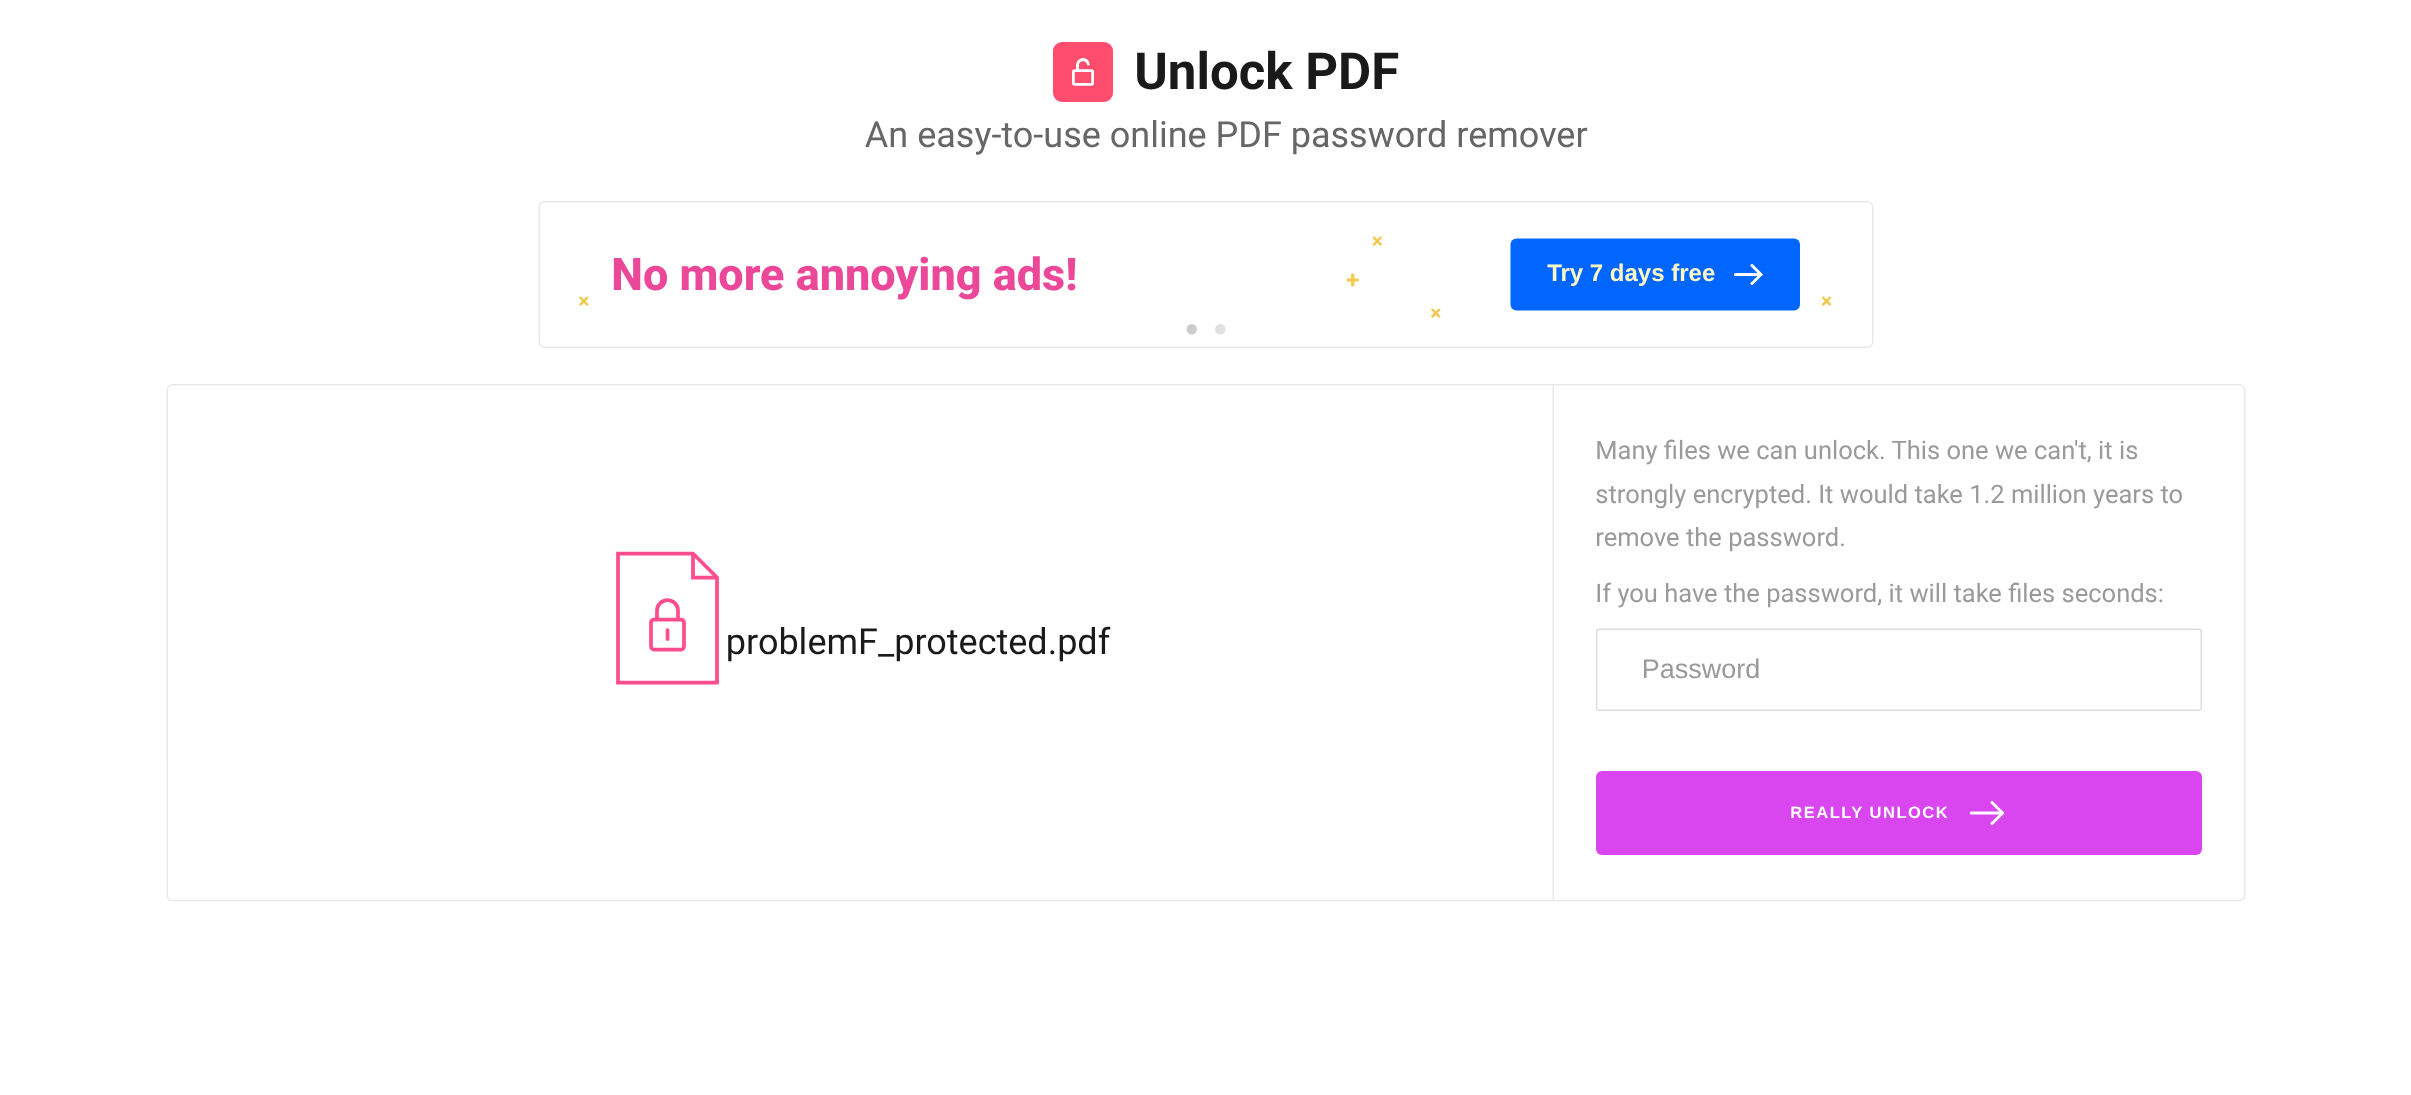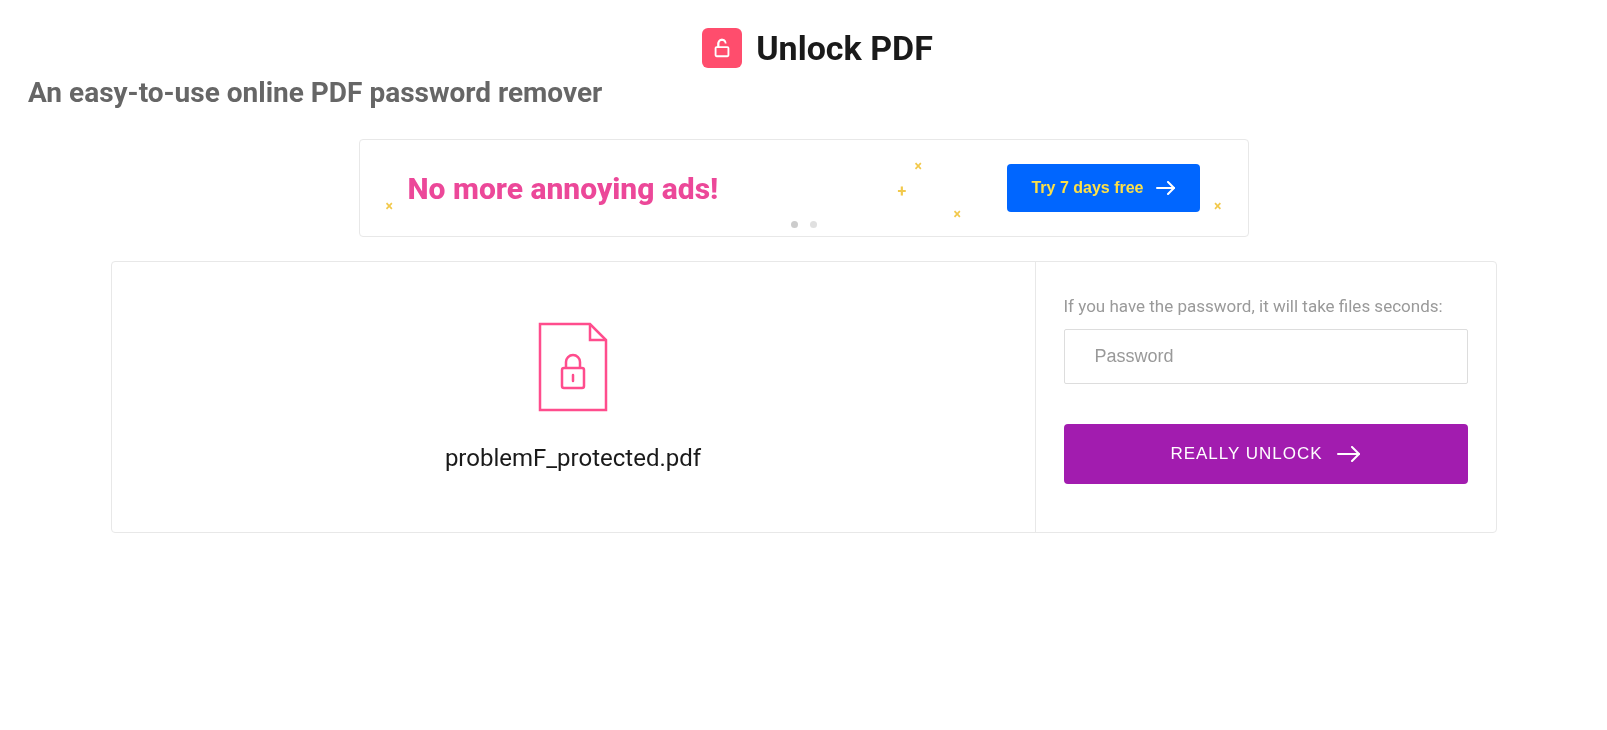--- a/index.html
+++ b/index.html
@@ -8,21 +8,21 @@
       box-sizing: border-box;
     }
     body {
       font-family: -apple-system, BlinkMacSystemFont, 'Segoe UI', Roboto, Helvetica, Arial, sans-serif;
       background: #ffffff;
       color: #1a1a1a;
       width: 1607px;
       padding-top: 28px;
     }
     .header {
-      text-align: left;
+      text-align: center;
       margin-bottom: 30px;
       padding-left: 28px;
     }
     .title-row {
       display: flex;
       align-items: center;
       justify-content: center;
       gap: 14px;
       margin-bottom: 8px;
     }
@@ -34,44 +34,44 @@
       display: flex;
       align-items: center;
       justify-content: center;
     }
     .page-title {
       font-size: 34px;
       font-weight: 700;
       color: #1a1a1a;
     }
     .page-subtitle {
-      font-size: 28px;
+      font-size: 24px;
       color: #666;
-      font-weight: 700;
+      font-weight: 400;
     }
     .promo-banner {
       width: 890px;
       margin: 0 auto 24px auto;
       border: 1px solid #e8e8e8;
       border-radius: 4px;
       padding: 24px 48px;
       display: flex;
       align-items: center;
       justify-content: space-between;
       position: relative;
       background: #fff;
     }
     .promo-text {
       font-size: 30px;
       font-weight: 800;
       color: #ec4899;
     }
     .promo-button {
       background: #0066ff;
-      color: #fde047;
+      color: #fef9c3;
       border: none;
       padding: 15px 24px;
       border-radius: 4px;
       font-size: 16px;
       font-weight: 700;
       display: flex;
       align-items: center;
       gap: 12px;
       cursor: pointer;
     }
@@ -102,21 +102,20 @@
       width: 1386px;
       margin: 0 auto;
       display: flex;
       border: 1px solid #e8e8e8;
       border-radius: 4px;
       background: #fff;
     }
     .file-panel {
       flex: 1;
       display: flex;
-      flex-direction: column;
       align-items: center;
       justify-content: center;
       padding: 60px 20px;
       border-right: 1px solid #e8e8e8;
     }
     .file-icon {
       margin-bottom: 24px;
     }
     .file-name {
       font-size: 24px;
@@ -141,27 +140,27 @@
       border-radius: 2px;
       outline: none;
       margin-bottom: 40px;
       color: #333;
     }
     .password-input::placeholder {
       color: #999;
     }
     .unlock-button {
       width: 100%;
-      background: #a21caf;
+      background: #d946ef;
       color: #fff;
       border: none;
       padding: 20px;
       border-radius: 4px;
-      font-size: 17px;
-      font-weight: 400;
+      font-size: 11px;
+      font-weight: 700;
       letter-spacing: 1px;
       display: flex;
       align-items: center;
       justify-content: center;
       gap: 14px;
       cursor: pointer;
     }
     .arrow-svg {
       flex-shrink: 0;
     }
@@ -210,20 +209,21 @@
         <path d="M6 2 L56 2 L72 18 L72 88 L6 88 Z" stroke="#ff4d8d" stroke-width="2.5" fill="none"></path>
         <path d="M56 2 L56 18 L72 18" stroke="#ff4d8d" stroke-width="2.5" fill="none"></path>
         <rect x="28" y="46" width="22" height="20" rx="2" stroke="#ff4d8d" stroke-width="2.5" fill="none"></rect>
         <path d="M32 46 V40 a7 7 0 0 1 14 0 V46" stroke="#ff4d8d" stroke-width="2.5" fill="none"></path>
         <line x1="39" y1="53" x2="39" y2="59" stroke="#ff4d8d" stroke-width="2.5" stroke-linecap="round"></line>
       </svg>
     </div>
     <div class="file-name">problemF_protected.pdf</div>
   </div>
   <div class="action-panel">
+    <p class="info-text">Many files we can unlock. This one we can't, it is strongly encrypted. It would take 1.2 million years to remove the password.</p>
     <p class="info-text">If you have the password, it will take files seconds:</p>
     <input type="text" class="password-input" placeholder="Password" style="">
     <button class="unlock-button">
       <span>REALLY UNLOCK</span>
       <svg class="arrow-svg" width="24" height="16" viewBox="0 0 24 16" fill="none" stroke="#fff" stroke-width="2" stroke-linecap="round" stroke-linejoin="round">
         <line x1="1" y1="8" x2="22" y2="8"></line>
         <polyline points="15,1 22,8 15,15"></polyline>
       </svg>
     </button>
   </div>

